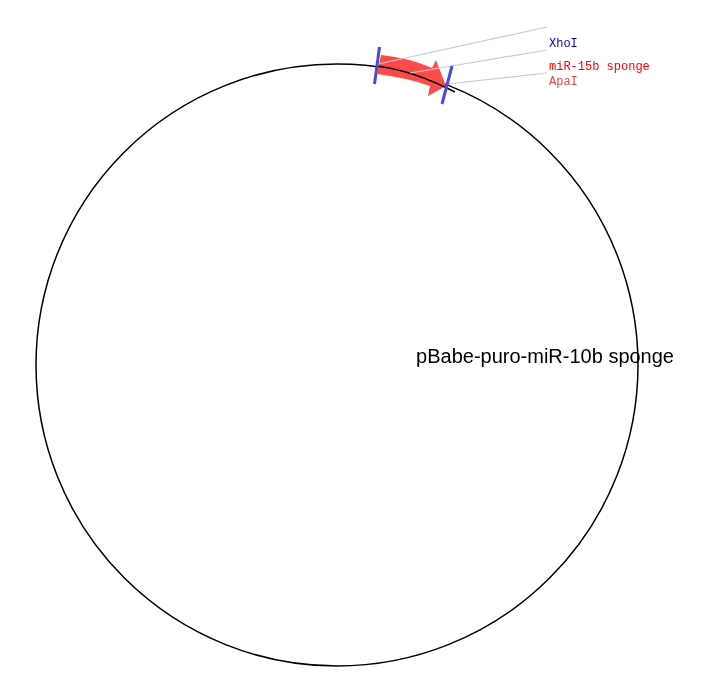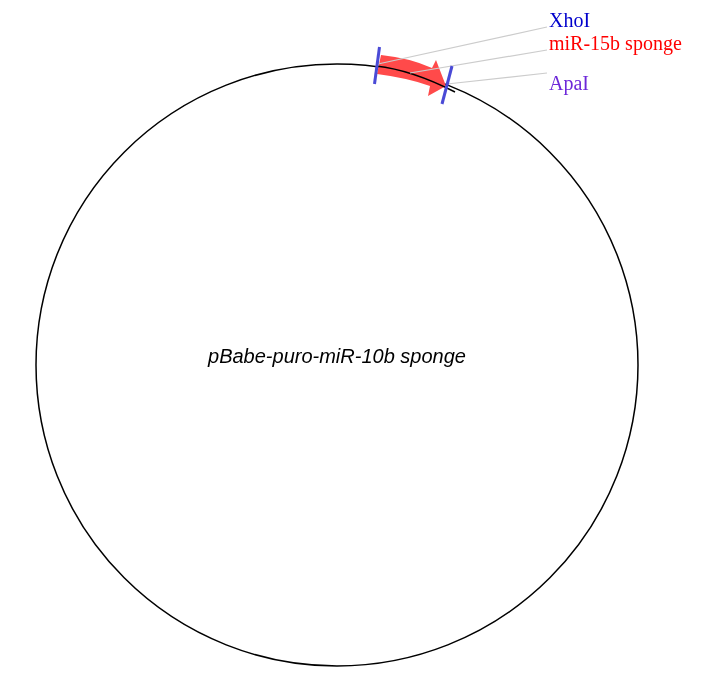--- a/index.html
+++ b/index.html
@@ -1,19 +1,19 @@
 <!DOCTYPE html>
 <html><head>
 <meta charset="utf-8">
 <style>
   html, body { margin: 0; padding: 0; background: #ffffff; }
   body { width: 703px; height: 676px; position: relative; overflow: hidden; font-family: "Liberation Sans", sans-serif; }
   #map { position: absolute; left: 0; top: 0; }
-  .lbl { position: absolute; font-size: 20px; line-height: 18px; white-space: nowrap; font-family: Liberation Serif, serif; }
-  .center-title { position: absolute; left: 0; width: 674px; top: 345px; text-align: center; font-size: 20px; color: #000000; font-family: "Liberation Sans", sans-serif; font-style: italic; }
+  .lbl { position: absolute; font-size: 12px; line-height: 18px; white-space: nowrap; font-family: Liberation Mono, monospace; margin-top: 24px; }
+  .center-title { position: absolute; left: 0; width: 674px; top: 345px; text-align: right; font-size: 20px; color: #000000; font-family: "Liberation Sans", sans-serif; }
 </style>
 </head>
 <body>
 
 <svg id="map" width="703" height="676" viewBox="0 0 703 676">
   <circle cx="337" cy="365" r="301" fill="none" stroke="#000000" stroke-width="1.5"></circle>
 
   <path d="M 381 55 Q 410 58 432 68 L 436 60 L 446 86 L 428 96 L 430 86 Q 408 78 377 74 Z" fill="#ff4a4a" stroke="none"></path>
 
   <path d="M 376 66 Q 412 70 455 92" fill="none" stroke="#000000" stroke-width="1.5"></path>
@@ -21,15 +21,15 @@
   <line x1="378" y1="64" x2="547" y2="27" stroke="#cccccc" stroke-width="1.2"></line>
   <line x1="410" y1="73" x2="547" y2="50" stroke="#cccccc" stroke-width="1.2"></line>
   <line x1="447" y1="84" x2="547" y2="73" stroke="#cccccc" stroke-width="1.2"></line>
 
   <line x1="379.5" y1="47" x2="374.5" y2="84" stroke="#4a4ad6" stroke-width="3"></line>
   <line x1="452" y1="66" x2="442" y2="104" stroke="#4a4ad6" stroke-width="3"></line>
 </svg>
 
 <div class="lbl" style="left:549px; top:11px; color:#0000cc;">XhoI</div>
 <div class="lbl" style="left:549px; top:34px; color:#ff0000;">miR-15b sponge</div>
-<div class="lbl" style="left:549px; top:74px; color:#6d28d9;">ApaI</div>
+<div class="lbl" style="left:549px; top:49px; color:#ef4444;">ApaI</div>
 
 <div class="center-title">pBabe-puro-miR-10b sponge</div>
 
 </body></html>

